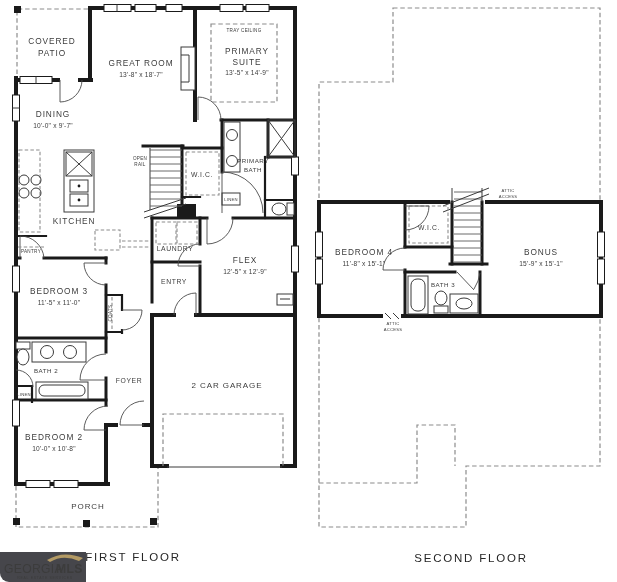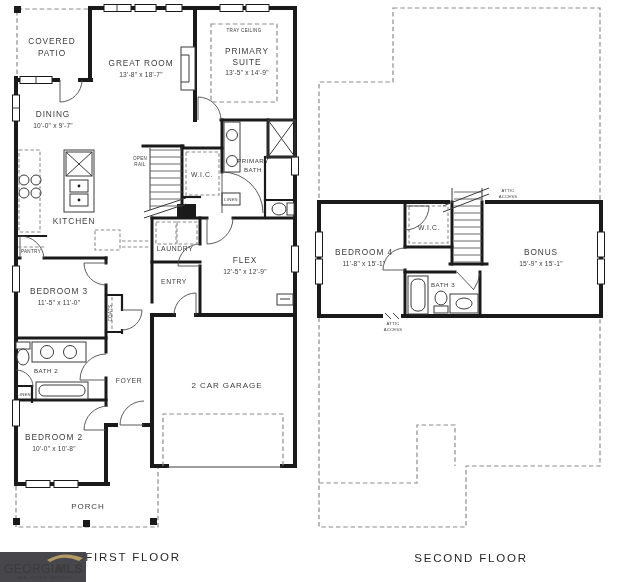--- a/index.html
+++ b/index.html
@@ -1,17 +1,17 @@
 <!DOCTYPE html>
 <html><head>
 <meta charset="utf-8">
 <style>
   html,body{margin:0;padding:0;background:#fff;}
   #stage{position:relative;width:617px;height:582px;background:#fff;overflow:hidden;
-         font-family:"Liberation Sans",sans-serif;}
+         font-family:"Liberation Sans",sans-serif;border-radius:9px;}
   svg{position:absolute;left:0;top:0;}
   
   .w4{stroke:#1a1a1a;stroke-width:4;fill:none;stroke-linecap:square}
   .w3{stroke:#1a1a1a;stroke-width:3;fill:none;stroke-linecap:square}
   .w2{stroke:#1a1a1a;stroke-width:2.2;fill:none;stroke-linecap:square}
   .t1{stroke:#3a3a3a;stroke-width:1;fill:none}
   .t1f{stroke:#3a3a3a;stroke-width:1;fill:#fff}
   .tread{stroke:#5a5a5a;stroke-width:0.9;fill:none}
   .dsh{stroke:#8c8c8c;stroke-width:1.2;fill:none;stroke-dasharray:4.5 2.8}
   .dshf{stroke:#8c8c8c;stroke-width:1.1;fill:none;stroke-dasharray:3.5 2.2}

